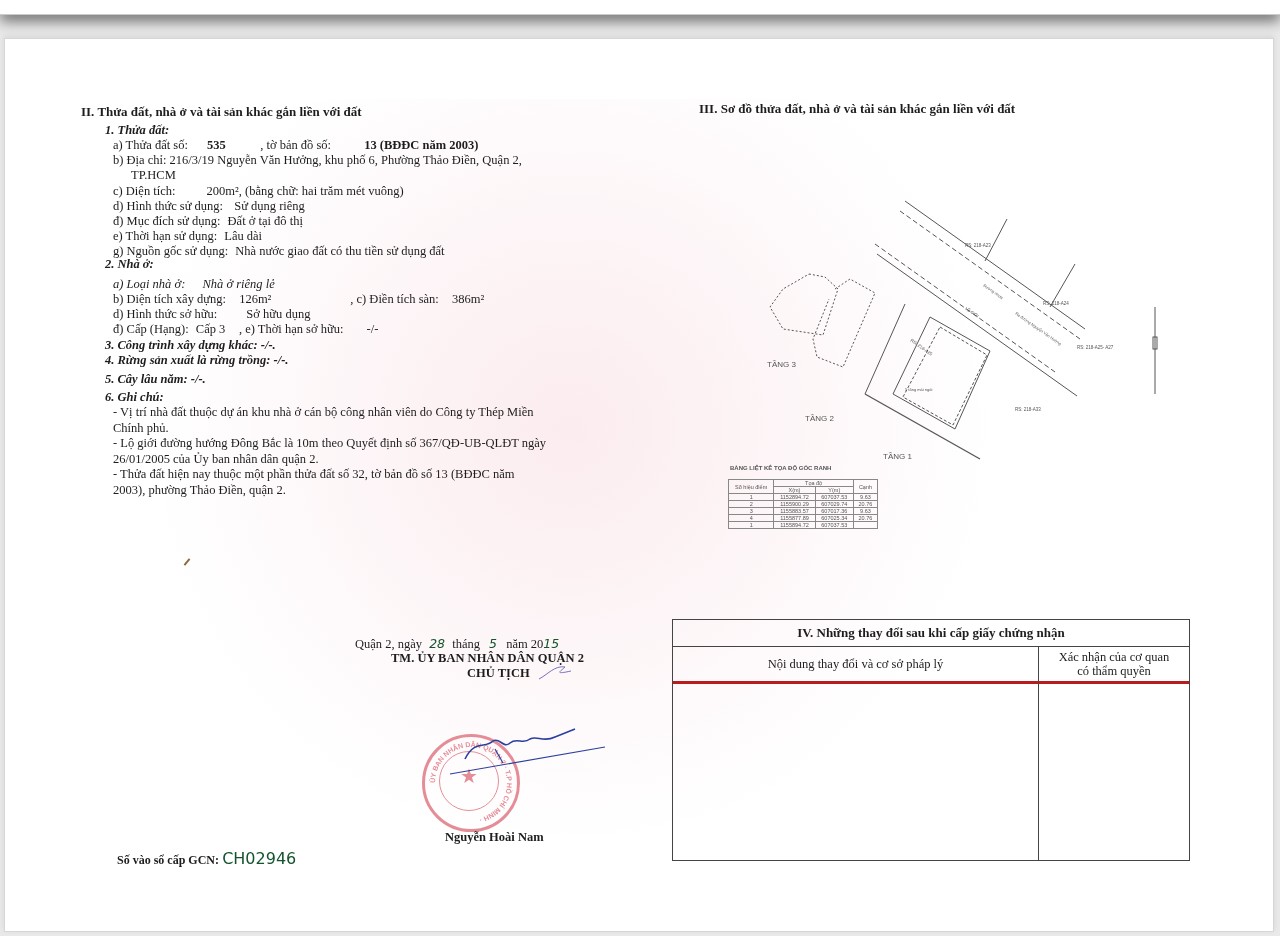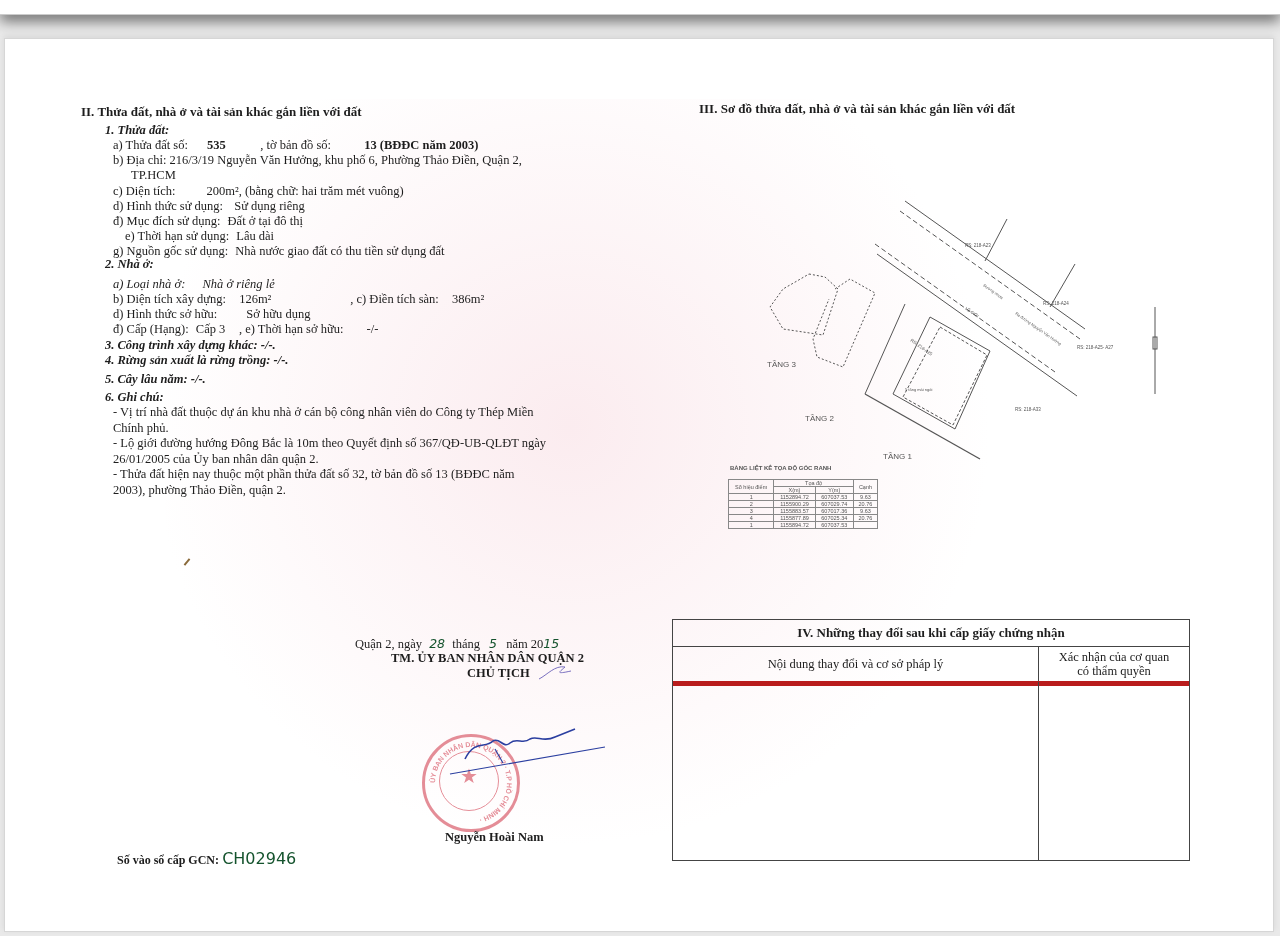--- a/index.html
+++ b/index.html
@@ -15,21 +15,21 @@
   .note{font-size:12.5px;line-height:15.5px;}
   .hand{font-family:"DejaVu Sans",sans-serif;color:#14532d;font-style:italic;}
   .stamp{position:absolute;left:417px;top:695px;width:92px;height:92px;border-radius:50%;border:3px solid #e07a86;opacity:.85;}
   .stamp .inner{position:absolute;left:14px;top:14px;width:58px;height:58px;border-radius:50%;border:1.5px solid #e07a86;}
   .stamp .star{position:absolute;left:0;top:14px;width:58px;text-align:center;color:#e07a86;font-size:20px;line-height:20px;}
   .stamp-txt{position:absolute;left:0;top:0;}
   table.coords{border-collapse:collapse;font-family:"Liberation Sans",sans-serif;font-size:5.5px;color:#555;}
   table.coords td,table.coords th{border:1px solid #888;padding:0 3px;text-align:center;font-weight:normal;}
   .changes{position:absolute;left:667px;top:580px;width:516px;height:240px;border:1px solid #444;font-size:12.5px;}
   .changes .h1{height:26px;border-bottom:1px solid #444;text-align:center;line-height:26px;font-weight:bold;font-size:13px;}
-  .changes .h2{height:34px;border-bottom:5px solid #b91c1c;display:flex;}
+  .changes .h2{height:34px;border-bottom:3px solid #b91c1c;display:flex;}
   .changes .c1{width:365px;border-right:1px solid #444;text-align:center;line-height:34px;}
   .changes .c2{flex:1;text-align:center;line-height:14px;padding-top:3px;}
   .changes .body{position:absolute;left:365px;top:62px;bottom:0;border-left:1px solid #444;}
   .diag-label{font-family:"Liberation Sans",sans-serif;font-size:8px;color:#444;}
 </style>
 </head>
 <body>
 
 <div class="topstrip"></div>
 
@@ -55,21 +55,21 @@
     <span style="margin-left:28px;">200m², (bằng chữ: hai trăm mét vuông)</span>
   </div>
   <div class="abs ln" style="left:108px;top:160px;">
     <span>d) Hình thức sử dụng:</span>
     <span style="margin-left:8px;">Sử dụng riêng</span>
   </div>
   <div class="abs ln" style="left:108px;top:175px;">
     <span>đ) Mục đích sử dụng:</span>
     <span style="margin-left:4px;">Đất ở tại đô thị</span>
   </div>
-  <div class="abs ln" style="left:120px;top:190px;">
+  <div class="abs ln" style="left:108px;top:190px;">
     <span>e) Thời hạn sử dụng:</span>
     <span style="margin-left:4px;">Lâu dài</span>
   </div>
   <div class="abs ln" style="left:108px;top:205px;">
     <span>g) Nguồn gốc sử dụng:</span>
     <span style="margin-left:4px;">Nhà nước giao đất có thu tiền sử dụng đất</span>
   </div>
 
   <div class="abs sub" style="left:100px;top:218px;font-style:italic;">2. Nhà ở:</div>
   <div class="abs ln" style="left:108px;top:238px;font-style:italic;">

